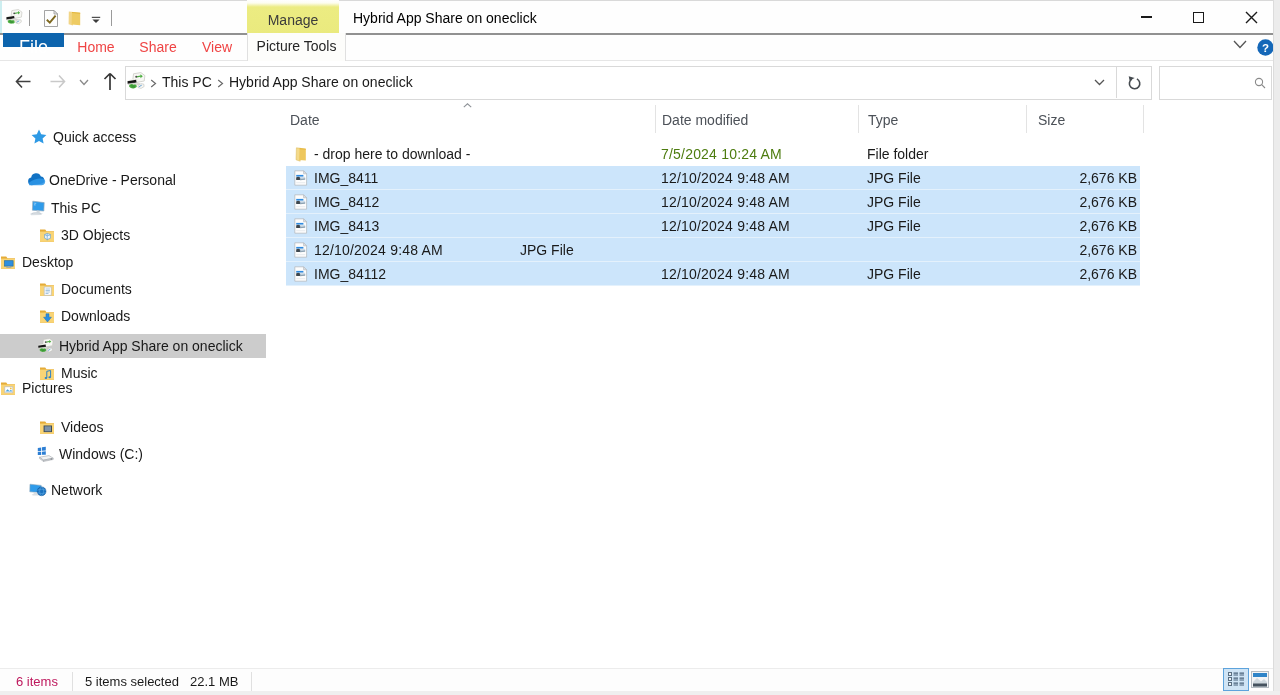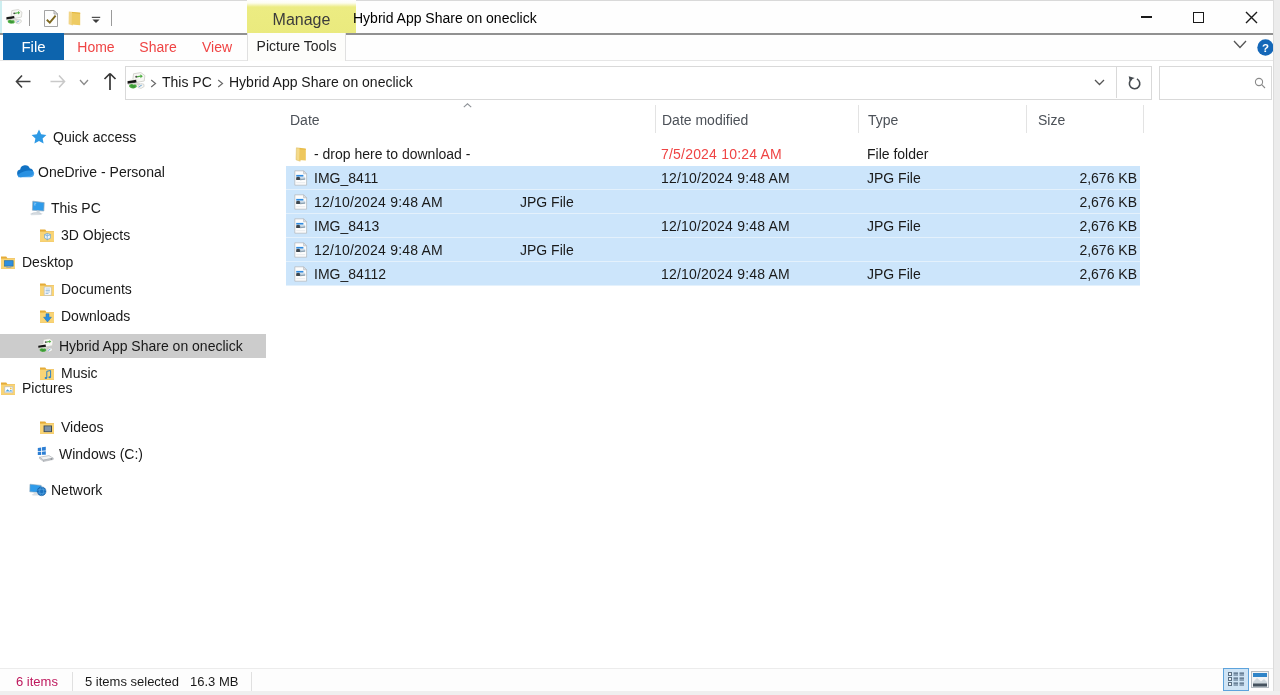--- a/index.html
+++ b/index.html
@@ -5,29 +5,29 @@
 * { margin:0; padding:0; box-sizing:border-box; }
 html,body { width:1280px; height:695px; overflow:hidden; background:#fff;
   font-family:"Liberation Sans", sans-serif; }
 .abs { position:absolute; }
 #win { position:relative; width:1280px; height:695px; background:#fff; }
 
 #titlebar { left:0; top:0; width:1280px; height:34px; background:#fefefe;
   border-top:1px solid #d9d9d9; }
 #cyanstrip { left:0; top:1px; width:2px; height:33px; background:#cdeef0; }
 .qsep { top:10px; width:1px; height:16px; background:#9a9a9a; }
-#managetab { left:247px; top:0; width:109px; height:34px;
+#managetab { left:247px; top:0; width:92px; height:34px;
   background:linear-gradient(#ffffff 0px, #fdfdf0 3px, #ecec82 7px, #eaea7e 100%);
-  color:#3b3b3b; font-size:16px; text-align:center; line-height:40px; }
+  color:#3b3b3b; font-size:14px; text-align:center; line-height:40px; }
 #wintitle { left:353px; top:0; height:34px; line-height:36px; font-size:14px; color:#000; }
 
 #tabrow { left:0; top:33px; width:1280px; height:28px; background:#fefefe;
   border-top:2px solid #919191; border-bottom:1px solid #e6e6e6; }
-#filetab { z-index:5; left:3px; top:33px; width:61px; height:27px; background:#0d64ad;
-  color:#fff; font-size:15px; text-align:center; line-height:28px; }
+#filetab { z-index:5; left:3px; top:33px; width:61px; height:14px; background:#0d64ad;
+  color:#fff; font-size:18px; text-align:center; line-height:28px; }
 .rtab { top:34px; height:26px; font-size:14px; color:#ef4444; text-align:center; line-height:26px; }
 #pttab { left:247px; top:33px; width:99px; height:28px; background:#fdfdfb;
   border-left:1px solid #e0e0e0; border-right:1px solid #e0e0e0;
   font-size:14px; color:#262626; text-align:center; line-height:26px; }
 
 #addrrow { left:0; top:61px; width:1280px; height:43px; background:#fff; }
 #addrbox { left:125px; top:66px; width:1027px; height:34px; border:1px solid #d9d9d9; background:#fff; }
 #searchbox { left:1159px; top:66px; width:113px; height:34px; border:1px solid #d9d9d9; background:#fff; }
 
 #side { left:0; top:104px; width:267px; height:564px; background:#fff; }
@@ -191,21 +191,21 @@
   </div>
   <div class="abs" style="left:268px;top:104px;width:1px;height:564px;background:#ededed;"></div>
 
   <div class="abs" id="side"></div>
   <div class="abs" id="sidehl"></div>
   <div class="srow" style="top:125px;padding-left:31px;"><span class="ic">
     <svg width="16" height="16" viewBox="0 0 16 16">
           <path d="M8 0.5 L10.2 5.2 L15.4 5.9 L11.6 9.4 L12.6 14.6 L8 12.1 L3.4 14.6 L4.4 9.4 L0.6 5.9 L5.8 5.2 Z" fill="#2e9ae5"></path>
         </svg>
     </span>Quick access</div>
-  <div class="srow" style="top:160px;padding-left:16px;"><span class="ic">
+  <div class="srow" style="top:168px;padding-left:27px;"><span class="ic">
     <svg width="19" height="16" viewBox="0 0 19 16">
           <g>
             <path d="M4.7 13.3 a3.9 3.9 0 0 1 -0.5 -7.7 a5 5 0 0 1 9.7 -1 a3.6 3.6 0 0 1 0.6 7.1 z" fill="#1172c4"></path>
             <path d="M2.2 13.3 h12.4 a3.6 3.6 0 0 0 2.7 -6 c-3.2 -1.6 -9.7 -1 -15.1 3.2 z" fill="#2e96e8" opacity="0.85"></path>
           </g>
         </svg>
     </span>OneDrive - Personal</div>
   <div class="srow" style="top:196px;padding-left:29px;"><span class="ic">
     <svg width="17" height="16" viewBox="0 0 17 16">
           <path d="M3.8 1.2 L15.2 2.6 L14.8 11 L3.4 10.2 Z" fill="#2f9bea" stroke="#8fa8bc" stroke-width="0.7"></path>
@@ -324,21 +324,21 @@
 
   <div class="frow" style="top:142px;">
     <span class="fic">
         <svg width="16" height="16" viewBox="0 0 16 16">
           <path d="M3.4 1.8 l4.4 0.5 l-0.6 12.9 l-4.2 -1.4 Z" fill="#f4da8a" stroke="#d9b659" stroke-width="0.5"></path>
           <path d="M6.6 2.1 l6.2 0.6 v11.9 l-6.6 -0.6 Z" fill="#eec75d"></path>
           <path d="M6.6 2.1 l6.2 0.6 v1 l-6.2 -0.5 Z" fill="#e6b945"></path>
         </svg>
       </span>
     <span class="fname">- drop here to download -</span>
-    <span class="fdate" style="color:#ef4444;">7/5/2024 10:24 AM</span>
+    <span class="fdate" style="color:#4d7c0f;">7/5/2024 10:24 AM</span>
     <span class="ftype">File folder</span>
     <span class="fsize"></span>
   </div>
   <div class="frow sel" style="top:166px;justify-content:space-between;">
     <span class="fic">
         <svg width="16" height="16" viewBox="0 0 16 16">
           <path d="M1.8 0.8 h8.8 l3 3 v11.4 h-11.8 Z" fill="#fdfdfd" stroke="#b4bac0" stroke-width="0.8"></path>
           <path d="M10.6 0.8 l3 3 h-3 Z" fill="#e2e6e9" stroke="#b4bac0" stroke-width="0.7"></path>
           <rect x="3.2" y="4.9" width="7.2" height="1.8" fill="#2e8ae0"></rect>
           <path d="M3.2 6.7 h9 v2.2 c-2.5 1.2 -5 1.4 -9 0.6 Z" fill="#cfdde8"></path>
@@ -357,20 +357,21 @@
         <svg width="16" height="16" viewBox="0 0 16 16">
           <path d="M1.8 0.8 h8.8 l3 3 v11.4 h-11.8 Z" fill="#fdfdfd" stroke="#b4bac0" stroke-width="0.8"></path>
           <path d="M10.6 0.8 l3 3 h-3 Z" fill="#e2e6e9" stroke="#b4bac0" stroke-width="0.7"></path>
           <rect x="3.2" y="4.9" width="7.2" height="1.8" fill="#2e8ae0"></rect>
           <path d="M3.2 6.7 h9 v2.2 c-2.5 1.2 -5 1.4 -9 0.6 Z" fill="#cfdde8"></path>
           <path d="M3.2 7.4 c1.4 -0.8 2.8 -0.8 3.8 0.2 l0.4 2.4 l-4.2 0 Z" fill="#3e464d"></path>
           <path d="M6.8 8.4 c1.8 0.4 3.8 0.3 5.4 -0.2 v1.6 l-5.2 0.4 Z" fill="#8fa3b2"></path>
           <rect x="3.2" y="12.2" width="9" height="1" fill="#e8ebee"></rect>
         </svg>
       </span>
+    <span class="fname">IMG_8412</span>
     <span class="fdate">12/10/2024 9:48 AM</span>
     <span class="ftype">JPG File</span>
     <span class="fsize">2,676 KB</span>
   </div>
   <div class="frow sel" style="top:214px;">
     <span class="fic">
         <svg width="16" height="16" viewBox="0 0 16 16">
           <path d="M1.8 0.8 h8.8 l3 3 v11.4 h-11.8 Z" fill="#fdfdfd" stroke="#b4bac0" stroke-width="0.8"></path>
           <path d="M10.6 0.8 l3 3 h-3 Z" fill="#e2e6e9" stroke="#b4bac0" stroke-width="0.7"></path>
           <rect x="3.2" y="4.9" width="7.2" height="1.8" fill="#2e8ae0"></rect>
@@ -416,21 +417,21 @@
     <span class="fname">IMG_84112</span>
     <span class="fdate">12/10/2024 9:48 AM</span>
     <span class="ftype">JPG File</span>
     <span class="fsize">2,676 KB</span>
   </div>
 
   <div class="abs" id="statusbar"></div>
   <div class="abs" style="left:16px;top:674px;font-size:13px;color:#be185d;">6 items</div>
   <div class="ssep" style="left:72px;"></div>
   <div class="abs" style="left:85px;top:674px;font-size:13px;color:#1a1a1a;">5 items selected</div>
-  <div class="abs" style="left:190px;top:674px;font-size:13px;color:#1a1a1a;">16.3 MB</div>
+  <div class="abs" style="left:190px;top:674px;font-size:13px;color:#1a1a1a;">22.1 MB</div>
   <div class="ssep" style="left:251px;"></div>
   <div class="abs" id="botedge"></div>
   <div class="abs" id="viewbtn1" style="left:1223px;top:668px;width:26px;height:23px;background:#cfe4f5;border:1px solid #5da3dc;">
     <svg width="24" height="21" viewBox="0 0 24 21">
         <g stroke="#5a6f82" stroke-width="1" fill="none">
           <rect x="4.5" y="3.5" width="3" height="3" fill="#e8eef3"></rect>
           <rect x="4.5" y="8.5" width="3" height="3" fill="#e8eef3"></rect>
           <rect x="4.5" y="13.5" width="3" height="3" fill="#e8eef3"></rect>
         </g>
         <g stroke="#49617a" stroke-width="1.2">

